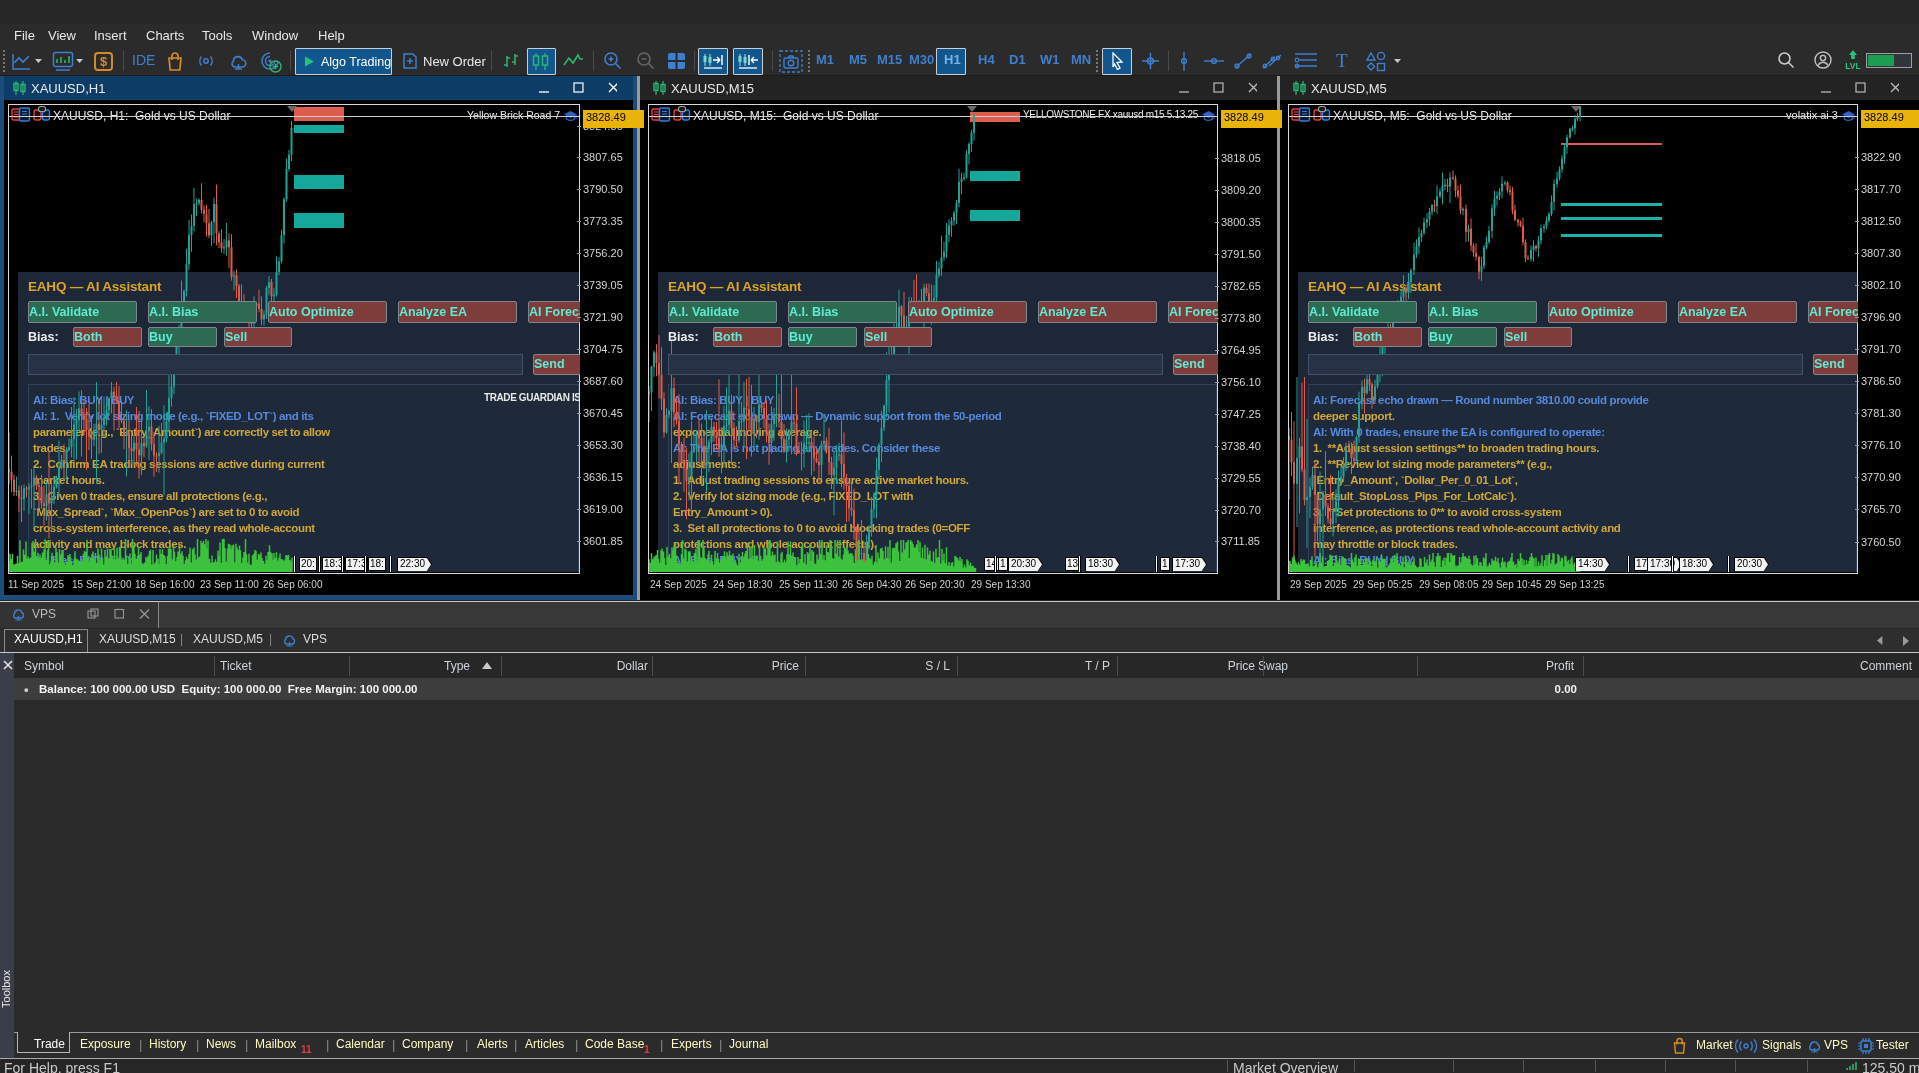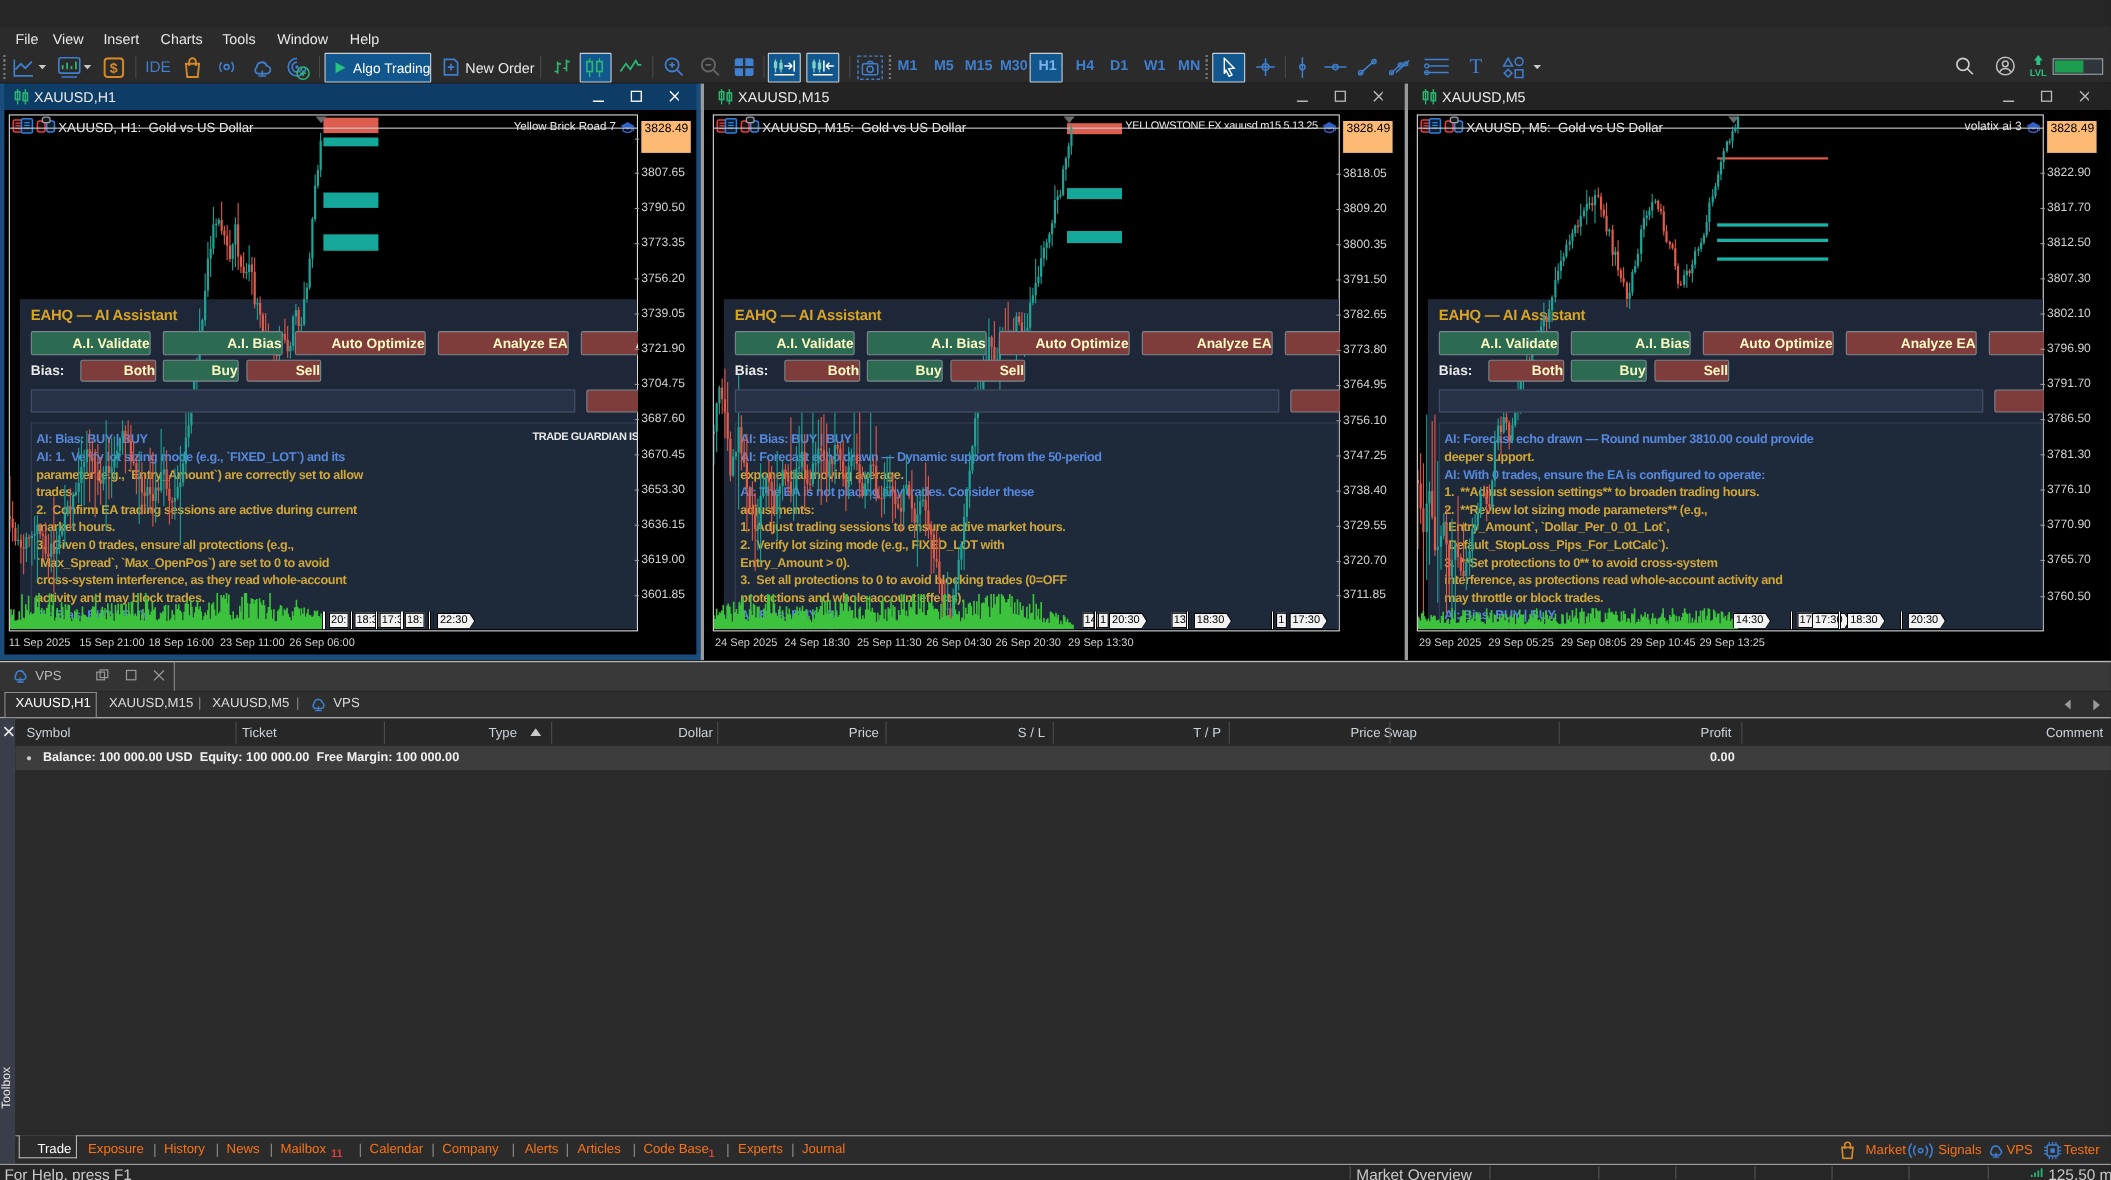--- a/index.html
+++ b/index.html
@@ -18,26 +18,26 @@
 .thandle{position:absolute;top:50px;width:2px;height:23px;background-image:repeating-linear-gradient(#777 0 2px,transparent 2px 4px)}
 
 .win-title{position:absolute;top:76px;height:24px}
 .wt-act{background:#0d3c67}
 .wt-in{background:#232323}
 .wt-txt{position:absolute;left:28px;top:5px;font-size:13px;color:#e9e9e9}
 .chartbody{position:absolute;top:100px;height:500px;background:#000}
 .plot{position:absolute;top:104px;height:470px;border:1px solid #d9d9d9;background:#000}
 .plabel{position:absolute;font-size:11px;line-height:13px;color:#d4d4d4;white-space:nowrap}
 .plabel:before{content:"";position:absolute;left:-6px;top:6px;width:4px;height:1px;background:#9a9a9a}
-.pbox{position:absolute;background:#fdba74;color:#000;font-size:11px;line-height:13px;padding:1px 2px 0 3px;height:29px;white-space:nowrap;z-index:3}
+.pbox{position:absolute;background:#eab308;color:#000;font-size:11px;line-height:13px;padding:1px 18px 0 3px;height:18px;white-space:nowrap;z-index:3}
 .tlabel{position:absolute;top:579px;font-size:10px;color:#cfcfcf;white-space:nowrap}
 .infoline{position:absolute;top:109px;font-size:12px;color:#ececec;white-space:nowrap}
 .zone{position:absolute}
 .ptitle{position:absolute;top:280px;font-size:13.5px;font-weight:bold;color:#d9a523;white-space:nowrap;letter-spacing:-0.2px}
-.btn{position:absolute;height:22px;font-size:12.5px;font-weight:bold;color:#fef9c3;text-align:right;line-height:22px;border-radius:2px;border:1px solid #7e868e}
+.btn{position:absolute;height:22px;font-size:12.5px;font-weight:bold;color:#5eead4;text-align:left;line-height:22px;border-radius:2px;border:1px solid #7e868e}
 .bg-g{background:#2c6b52}
 .bg-r{background:#7e3d3a}
 .blbl{position:absolute;font-size:12.5px;font-weight:bold;color:#e9e9e9;white-space:nowrap}
 .aitext{position:absolute;top:392px;font-size:11.5px;font-weight:bold;line-height:16px;white-space:nowrap;letter-spacing:-0.35px}
 .aitext .b{color:#5688dd}
 .aitext .g{color:#cfa63a}
 .guard{position:absolute;top:393px;font-size:10px;font-weight:bold;color:#e8e8e8;white-space:nowrap;letter-spacing:-0.4px}
 .sessbox{position:absolute;top:557px;height:14px;background:#f2f2f2;border:1px solid #000;color:#000;font-size:10px;line-height:12px;padding:0 1px;white-space:nowrap}.sesspent{border:none;background:#000;clip-path:polygon(0 0,calc(100% - 5px) 0,100% 50%,calc(100% - 5px) 100%,0 100%);padding:1px}.sesspent i{display:block;font-style:normal;background:#f2f2f2;clip-path:polygon(0 0,calc(100% - 4.2px) 0,100% 50%,calc(100% - 4.2px) 100%,0 100%);padding:0 6px 1px 2px;line-height:12px}
 .tickpair{position:absolute;top:556px;width:5px;height:16px;background:repeating-linear-gradient(90deg,#000 0 1px,#fff 1px 2px,#000 2px 3px,transparent 3px 5px)}
 .dmark{position:absolute;top:106px;width:0;height:0;border-left:5px solid transparent;border-right:5px solid transparent;border-top:6px solid #6a6a6a}
@@ -47,21 +47,21 @@
 #tabrow{position:absolute;left:0;top:629px;width:1919px;height:24px;background:#2e2e2e;border-bottom:1px solid #c8c8c8}
 .dtab{position:absolute;top:3px;font-size:12px;color:#ddd;white-space:nowrap}
 #hdrrow{position:absolute;left:14px;top:654px;width:1905px;height:24px;background:#272727}
 .hcell{position:absolute;top:5px;font-size:12px;color:#cdd3da;white-space:nowrap}
 .hsep{position:absolute;top:2px;width:1px;height:20px;background:#4c4c4c}
 #balrow{position:absolute;left:14px;top:678px;width:1905px;height:22px;background:#3d3d3d}
 #bigarea{position:absolute;left:14px;top:700px;width:1905px;height:332px;background:#2a2a2a}
 #sidestrip{position:absolute;left:0;top:653px;width:14px;height:405px;background:#3a3e4b}
 #sidestrip .rot{position:absolute;left:-29px;top:330px;width:70px;transform:rotate(-90deg);font-size:11px;color:#e8e8e8;text-align:center}
 #bottabs{position:absolute;left:14px;top:1032px;width:1905px;height:26px;background:#2b2b2b;border-top:1px solid #9a9a9a}
-.btab{position:absolute;top:5px;font-size:12px;color:#f97316;white-space:nowrap}
+.btab{position:absolute;top:5px;font-size:12px;color:#fef9c3;white-space:nowrap}
 .bsep{position:absolute;top:5px;font-size:13px;color:#888}
 #statusbar{position:absolute;left:0;top:1058px;width:1919px;height:15px;background:#262626;border-top:1px solid #aaa}
 .scell{position:absolute;top:1060px;font-size:14px;color:#c9c9c9;white-space:nowrap}
 .ssep{position:absolute;top:1060px;width:1px;height:12px;background:#555}
 </style></head><body>
 <div id="root">
     <div id="menubar">
       <span style="left:14px">File</span>
       <span style="left:48px">View</span>
       <span style="left:94px">Insert</span>

